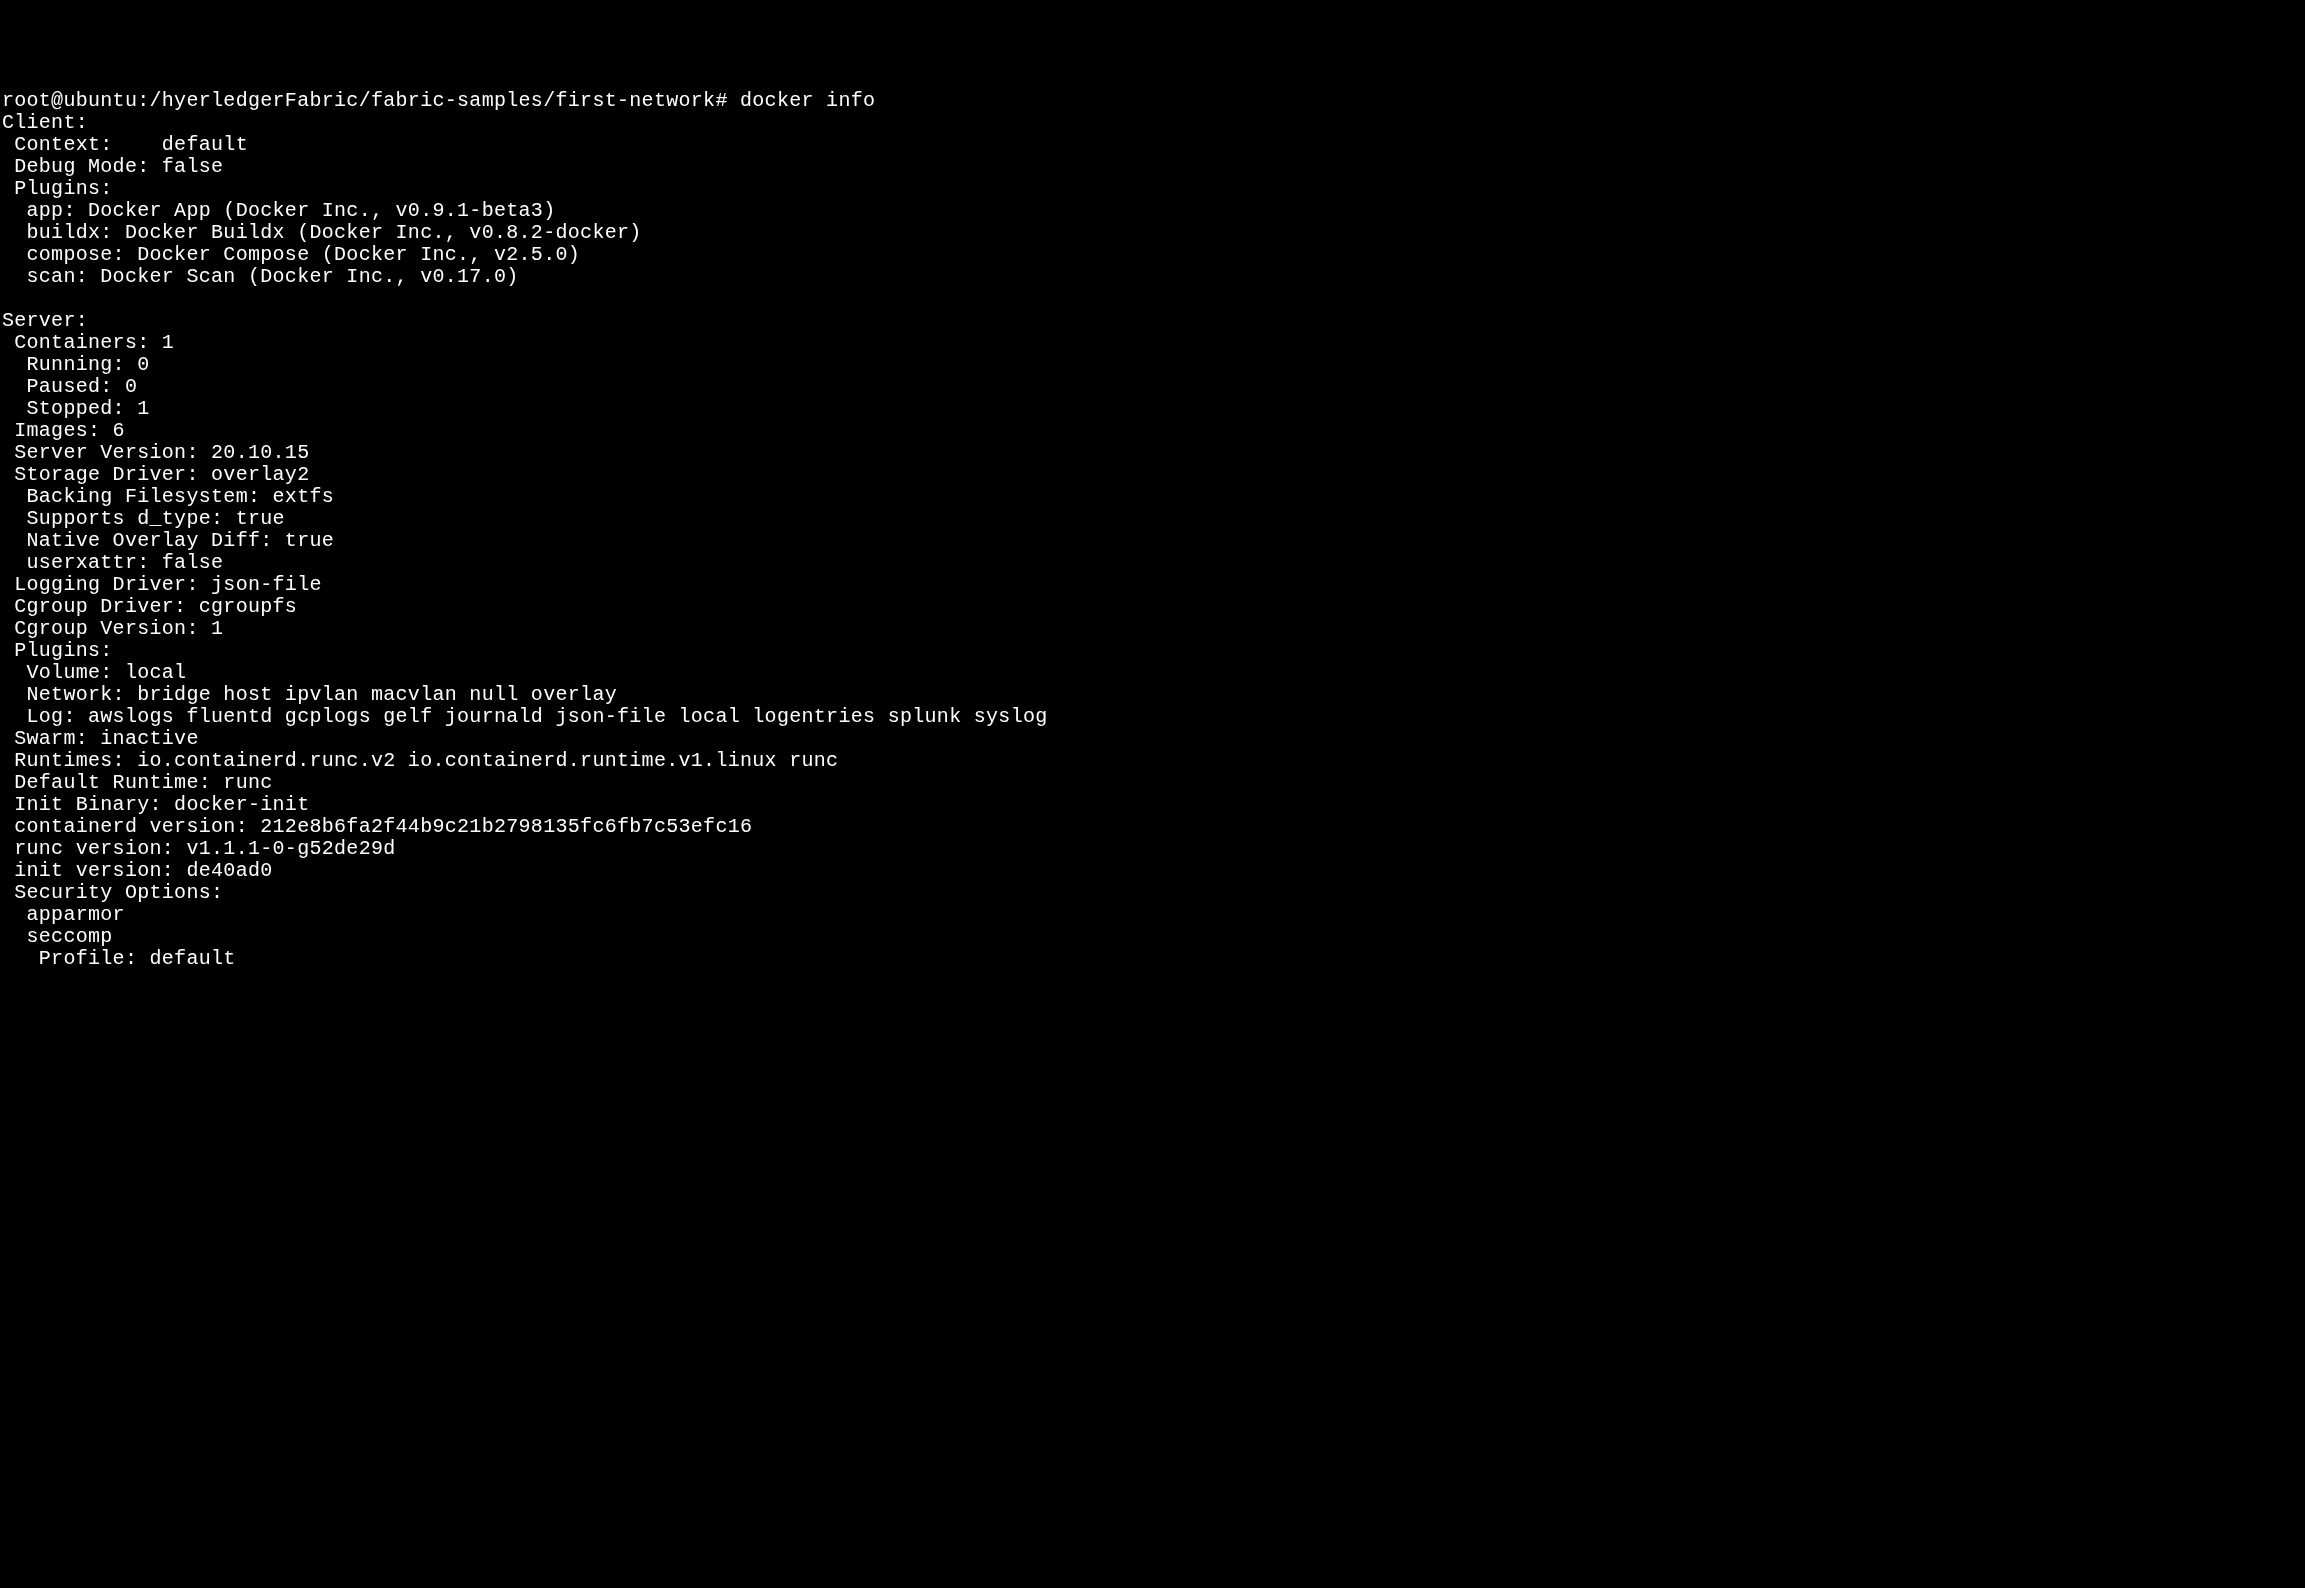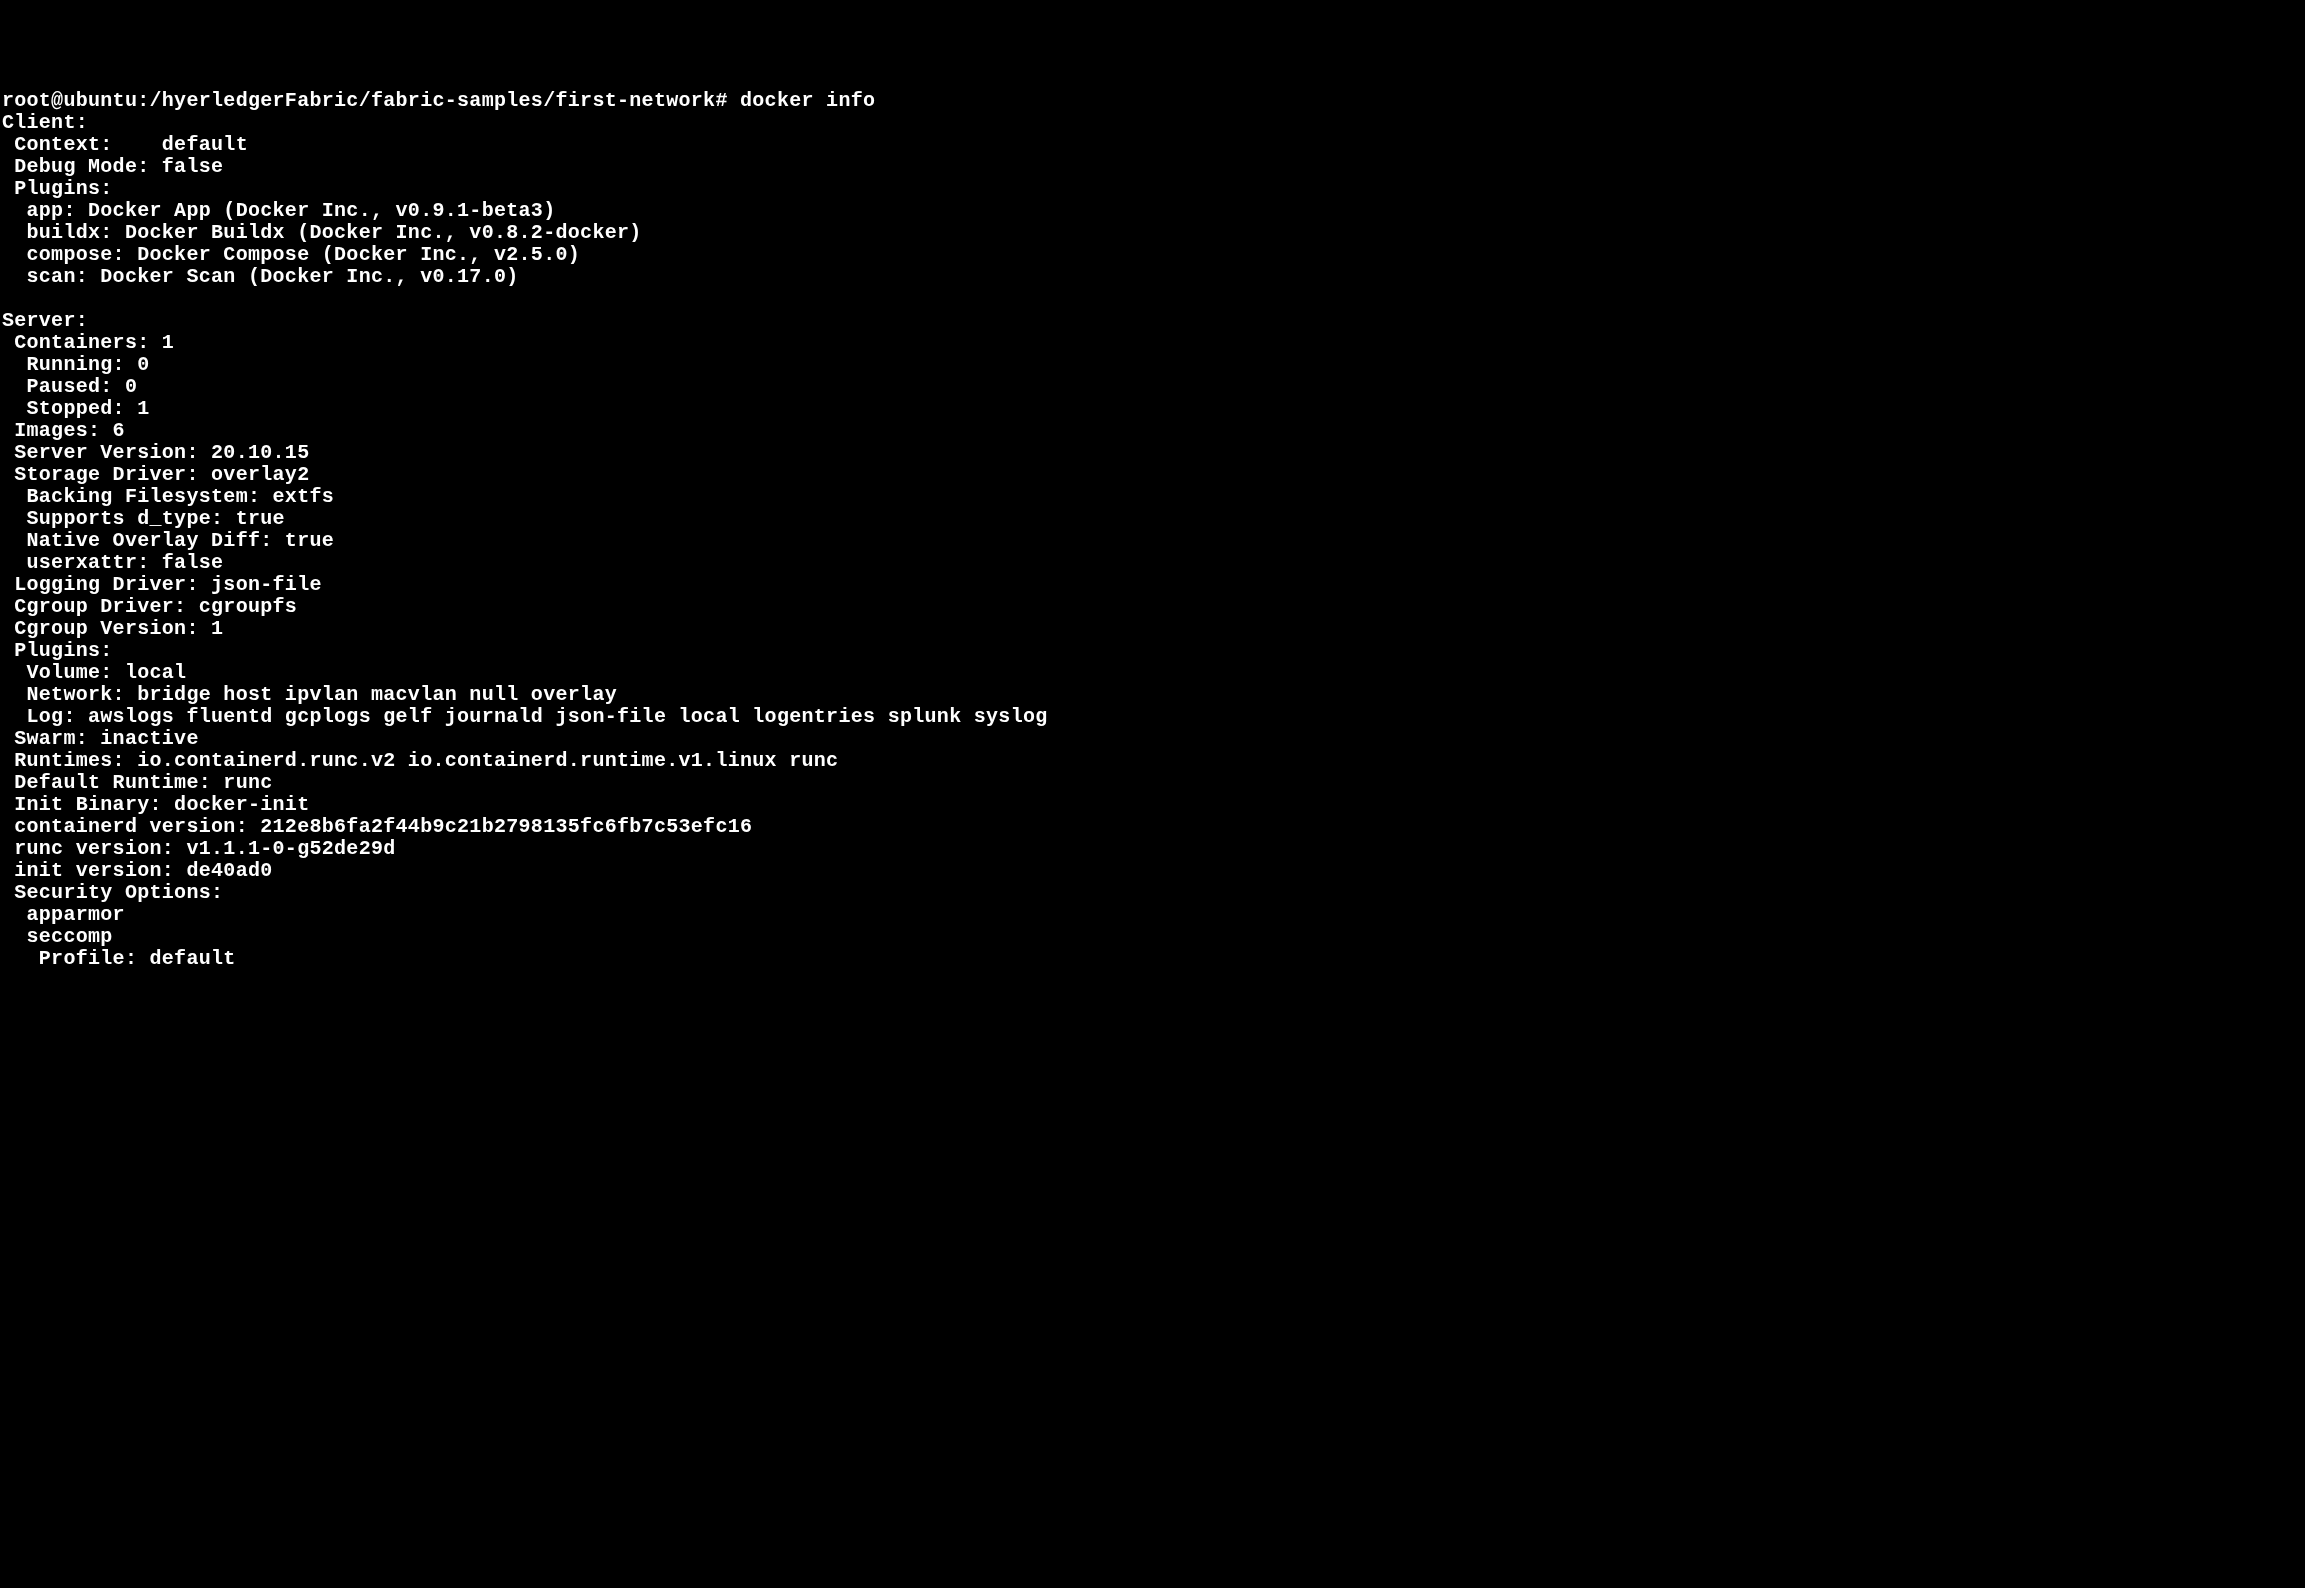--- a/index.html
+++ b/index.html
@@ -1,19 +1,18 @@
 <!DOCTYPE html>
 <html><head>
   <meta charset="utf-8">
   <style>
     * {
       margin: 0;
       padding: 0;
       box-sizing: border-box;
-      font-weight: bold;
     }
     body {
       background-color: #000000;
       color: #ffffff;
       font-family: "Consolas", "Monaco", "Courier New", monospace;
       font-size: 20px;
       line-height: 1.1;
       padding: 1.9px;
       white-space: pre;
       letter-spacing: 0.3px;

